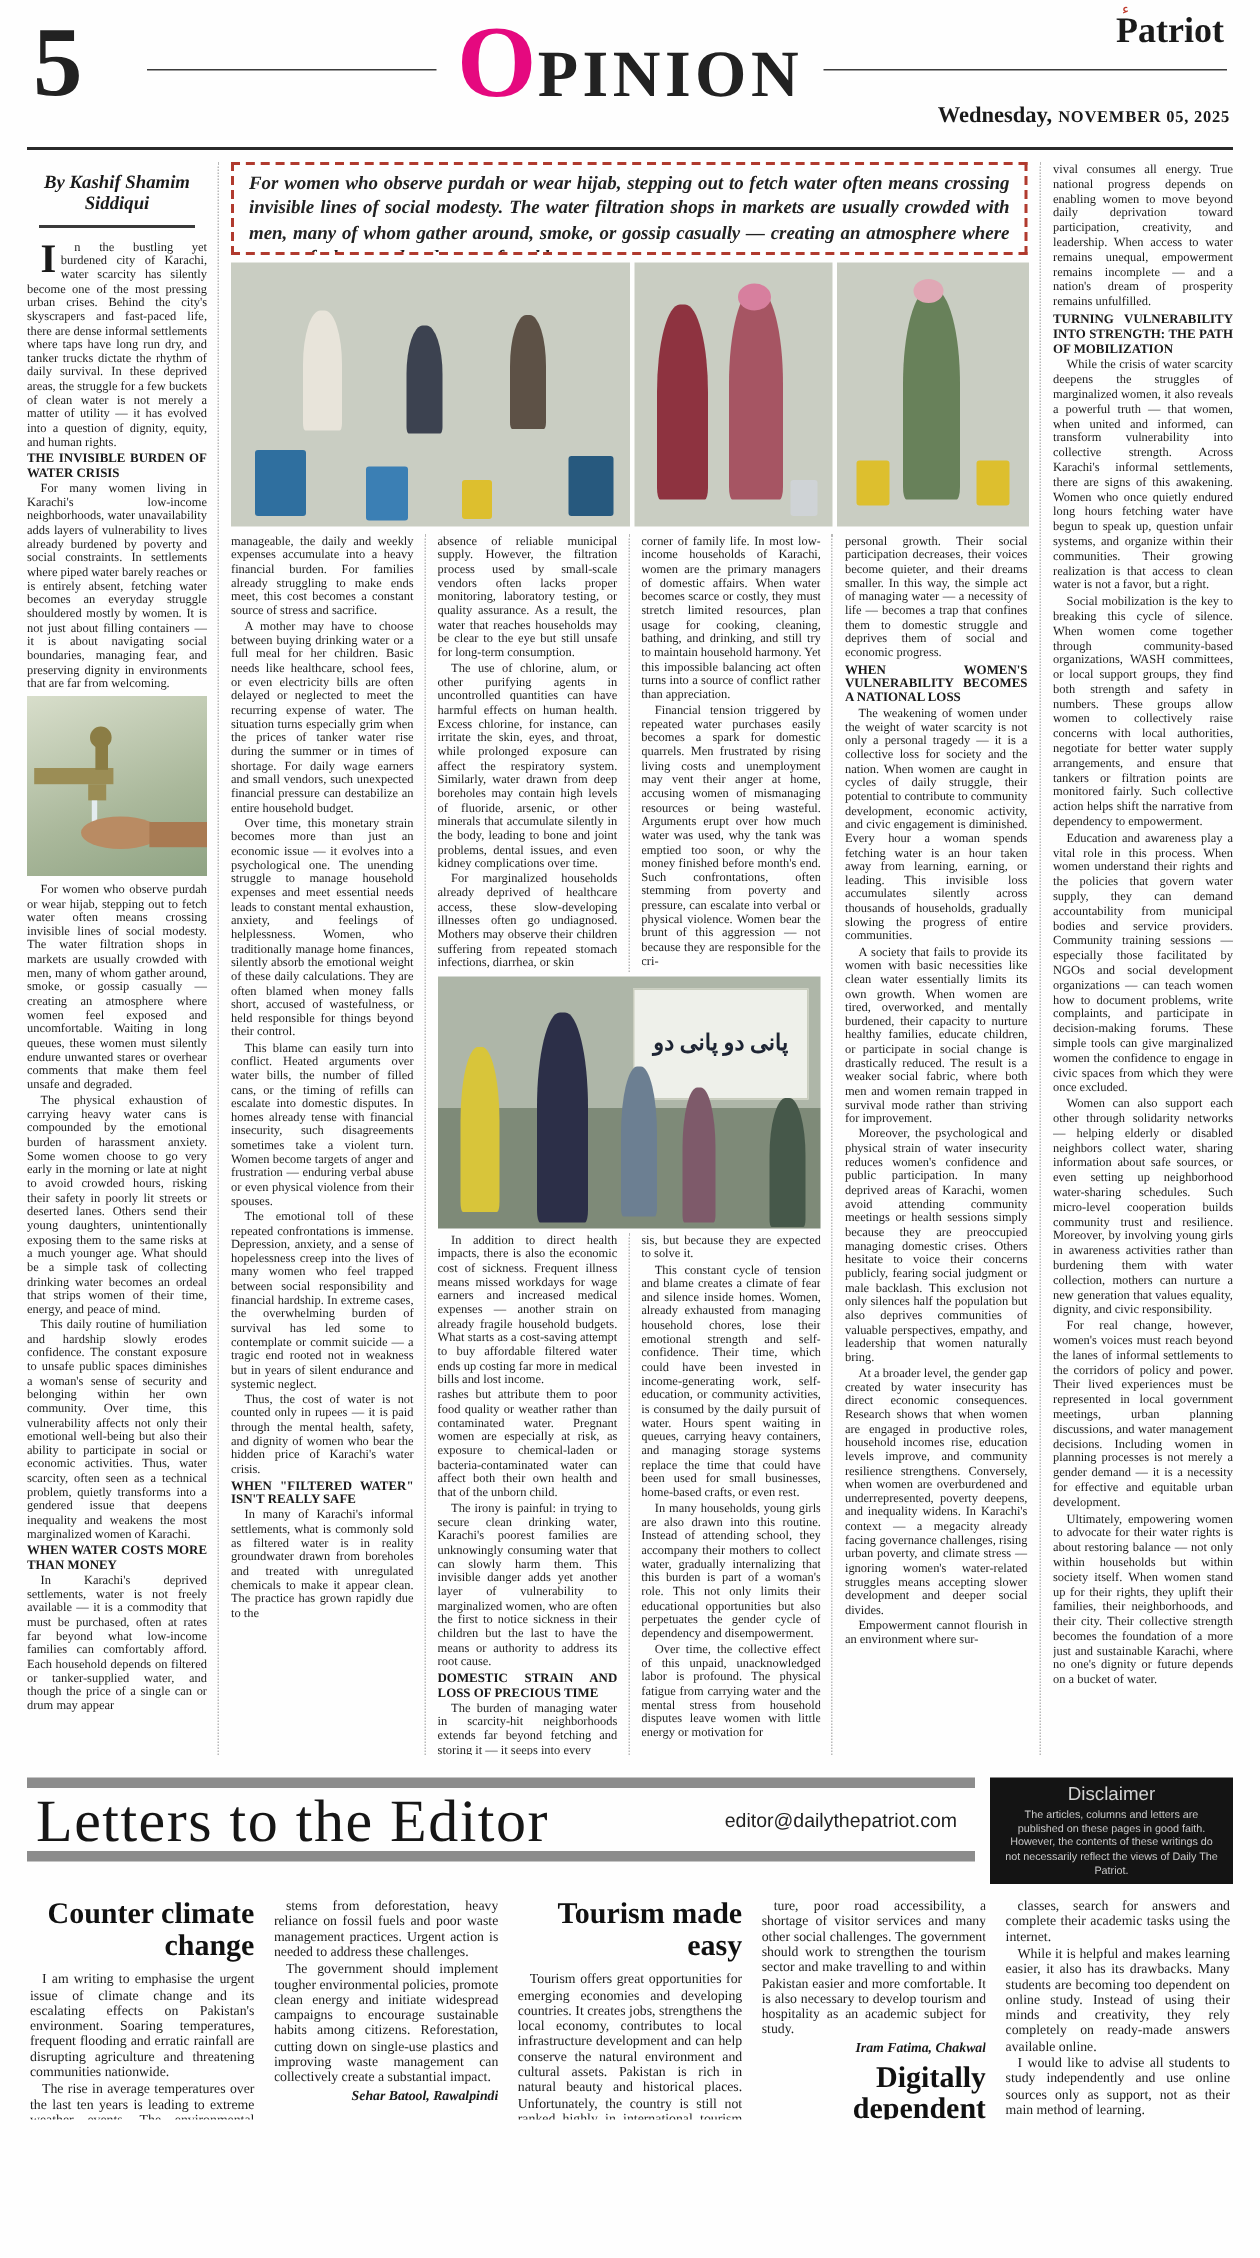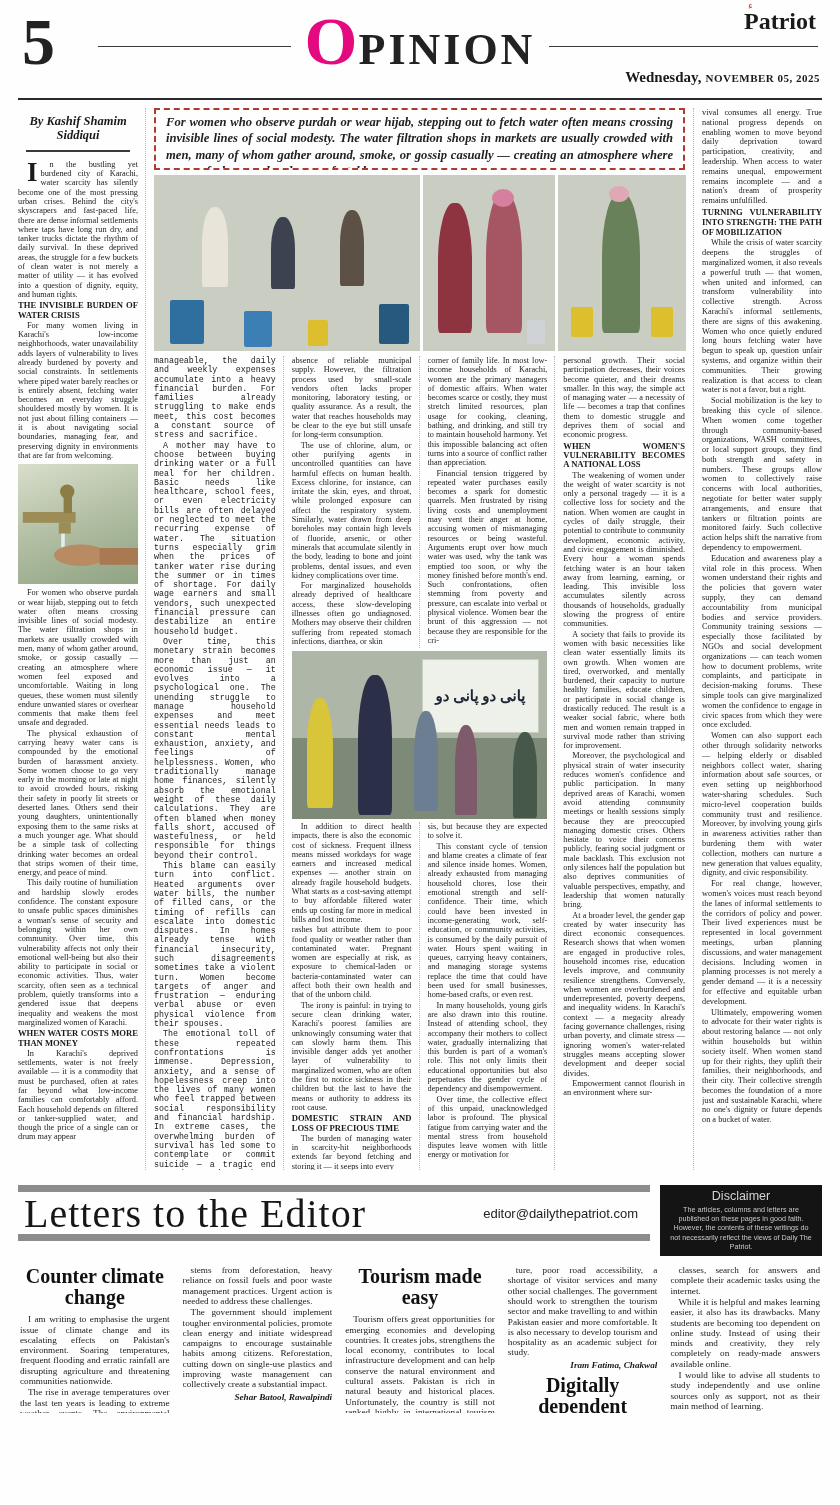--- a/index.html
+++ b/index.html
@@ -35,21 +35,21 @@
             padding:4px 2px 7px; border-bottom:2.5px solid #3a3a3a; margin:2px 8px 8px; }
   .standfirst { border:2px dashed #b03a2e; padding:4px 10px; font-style:italic; font-weight:bold;
                 font-size:12.6px; line-height:1.3; text-align:justify; color:#222; height:62px; overflow:hidden; }
   .photo-strip { height:176px; display:flex; gap:3px; margin-top:5px; }
   .photo-strip .photo { flex:none; position:relative; overflow:hidden; }
   .strip1 { width:50%; background:linear-gradient(#c6ccc3 0 32%, #b5a98e 32% 100%); }
   .strip2 { width:25%; background:linear-gradient(#cfc8bd 0 28%, #b3a492 28% 100%); }
   .strip3 { width:24%; background:linear-gradient(#d2d5c8 0 36%, #bdb89e 36% 100%); }
   .middle-cols { flex:1; display:flex; gap:8px; margin-top:5px; overflow:hidden; }
   .middle-cols .mcol { flex:1; overflow:hidden; }
-  .mcol2 { border-right:1px dotted #b8b8b8; padding-right:7px;font-family:Liberation Mono, monospace; }
+  .mcol2 { border-right:1px dotted #b8b8b8; padding-right:7px; }
   .col34 { flex:2.1; display:flex; flex-direction:column; border-right:1px dotted #b8b8b8; padding-right:7px; }
   .col34-row { display:flex; gap:8px; overflow:hidden; }
   .col34-row.top { height:292px; }
   .col34-row.bottom { flex:1; }
   .col34-row .half { flex:1; overflow:hidden; }
   .col34-row .half:first-child { border-right:1px dotted #b8b8b8; padding-right:7px; }
 
   
   .bp { margin:0 0 1px; text-indent:9px; }
   .bp.nc { text-indent:0; }
@@ -78,21 +78,21 @@
   .title-row { display:flex; align-items:center; padding:1px 6px; height:42px; }
   .letters-title { font-size:40px; font-weight:normal; letter-spacing:1px; color:#161616; margin:0; }
   .letters-email { margin-left:auto; font-family:"Liberation Sans","DejaVu Sans",sans-serif; font-size:13px; color:#222; padding-right:6px; }
   .disclaimer { width:162px; flex:none; background:#141414; color:#e8e8e8; padding:4px 8px 5px;
                 font-family:"Liberation Sans","DejaVu Sans",sans-serif; }
   .disc-title { text-align:center; font-size:12.5px; color:#d3d3d3; margin:0 0 2px; font-weight:normal; }
   .disc-text { font-size:7.2px; line-height:9.2px; text-align:center; color:#c9c9c9; margin:0; }
   .letters-grid { display:grid; grid-template-columns:repeat(5,1fr); gap:13px; margin:9px 20px 0;
                   height:148px; overflow:hidden; font-size:9.2px; line-height:10.3px; text-align:justify; }
   .lcol { overflow:hidden; }
-  .letter-h { font-size:20px; line-height:1.03; margin:1px 0 7px; font-weight:bold; text-align:center; color:#111; }
+  .letter-h { font-size:20px; line-height:1.03; margin:1px 0 7px; font-weight:bold; text-align:right; color:#111; }
   .letters-grid .bp { text-indent:8px; margin-bottom:1px; }
   .sig { text-align:right; font-weight:bold; font-style:italic; margin:2px 0 5px; text-indent:0; }
 </style>
 </head>
 <body>
 
 <div class="page">
 
   <header class="masthead">
     <div class="page-num">5</div>

